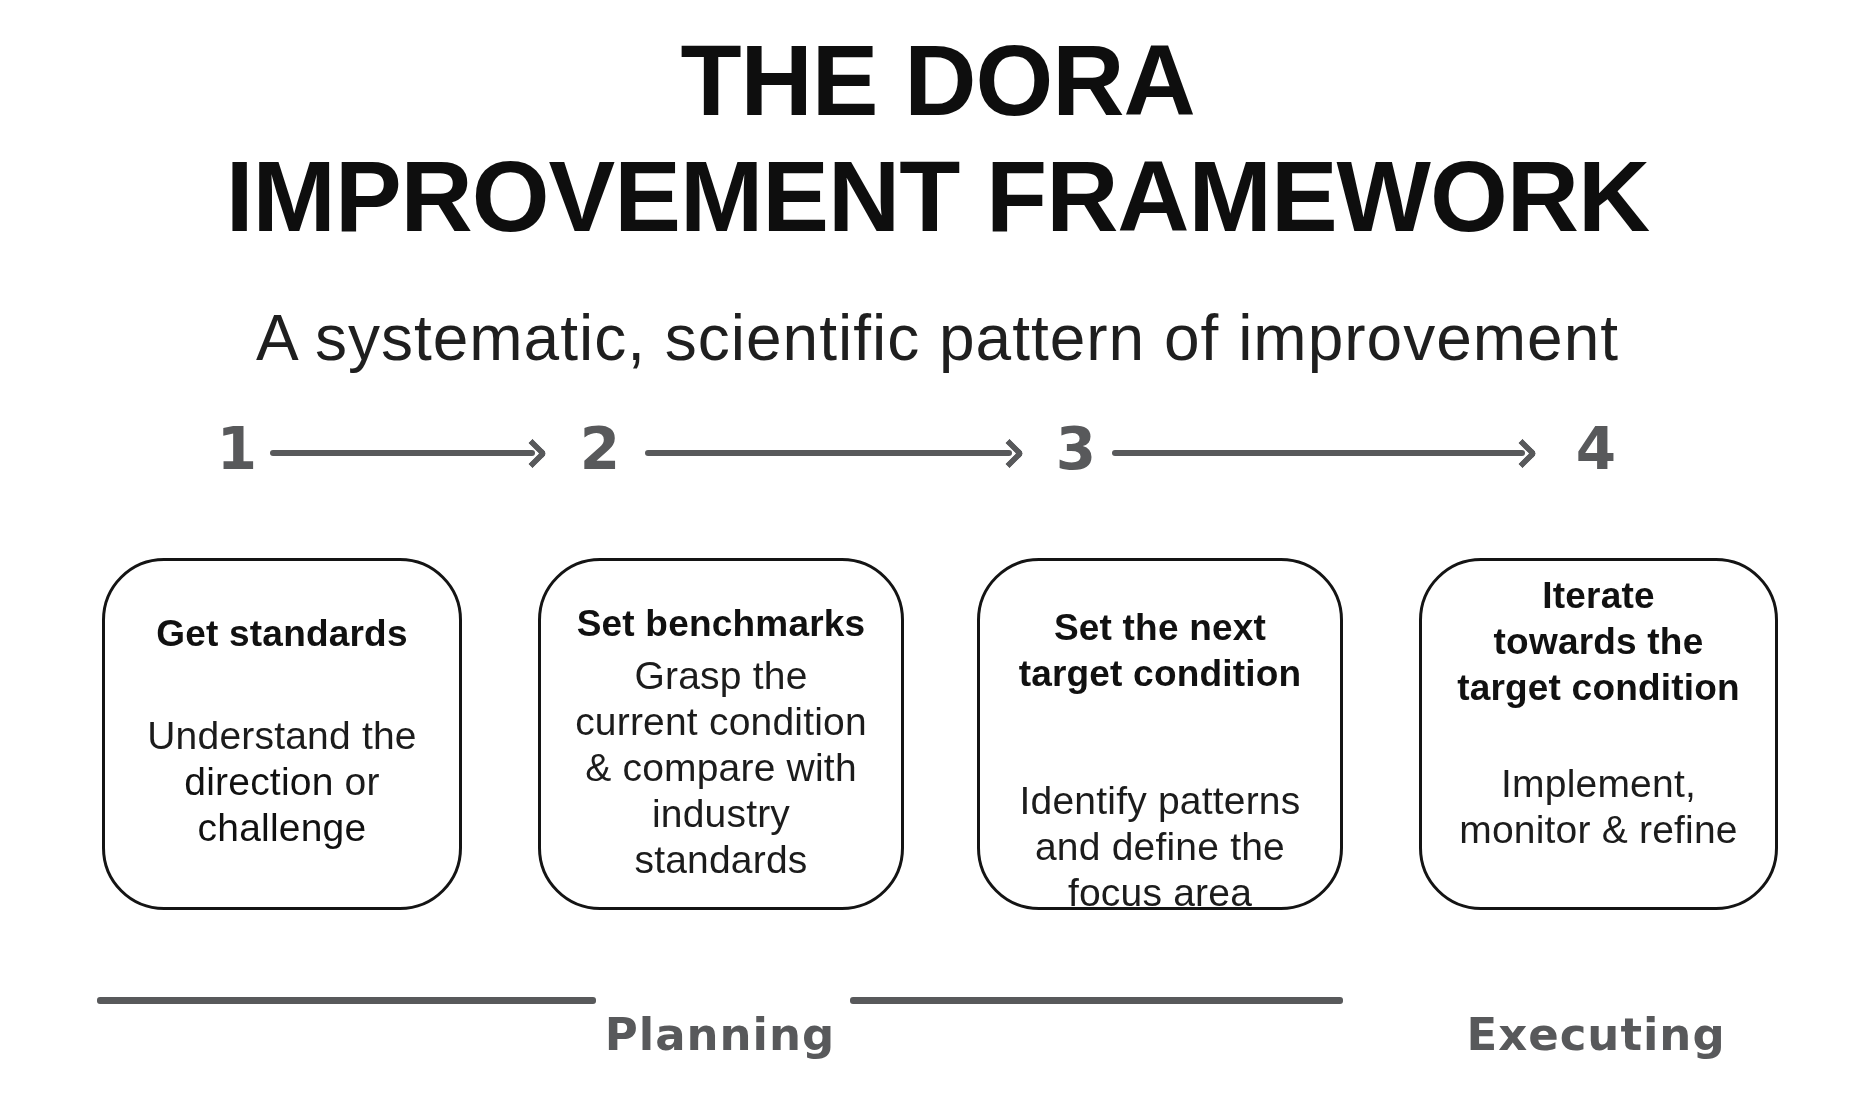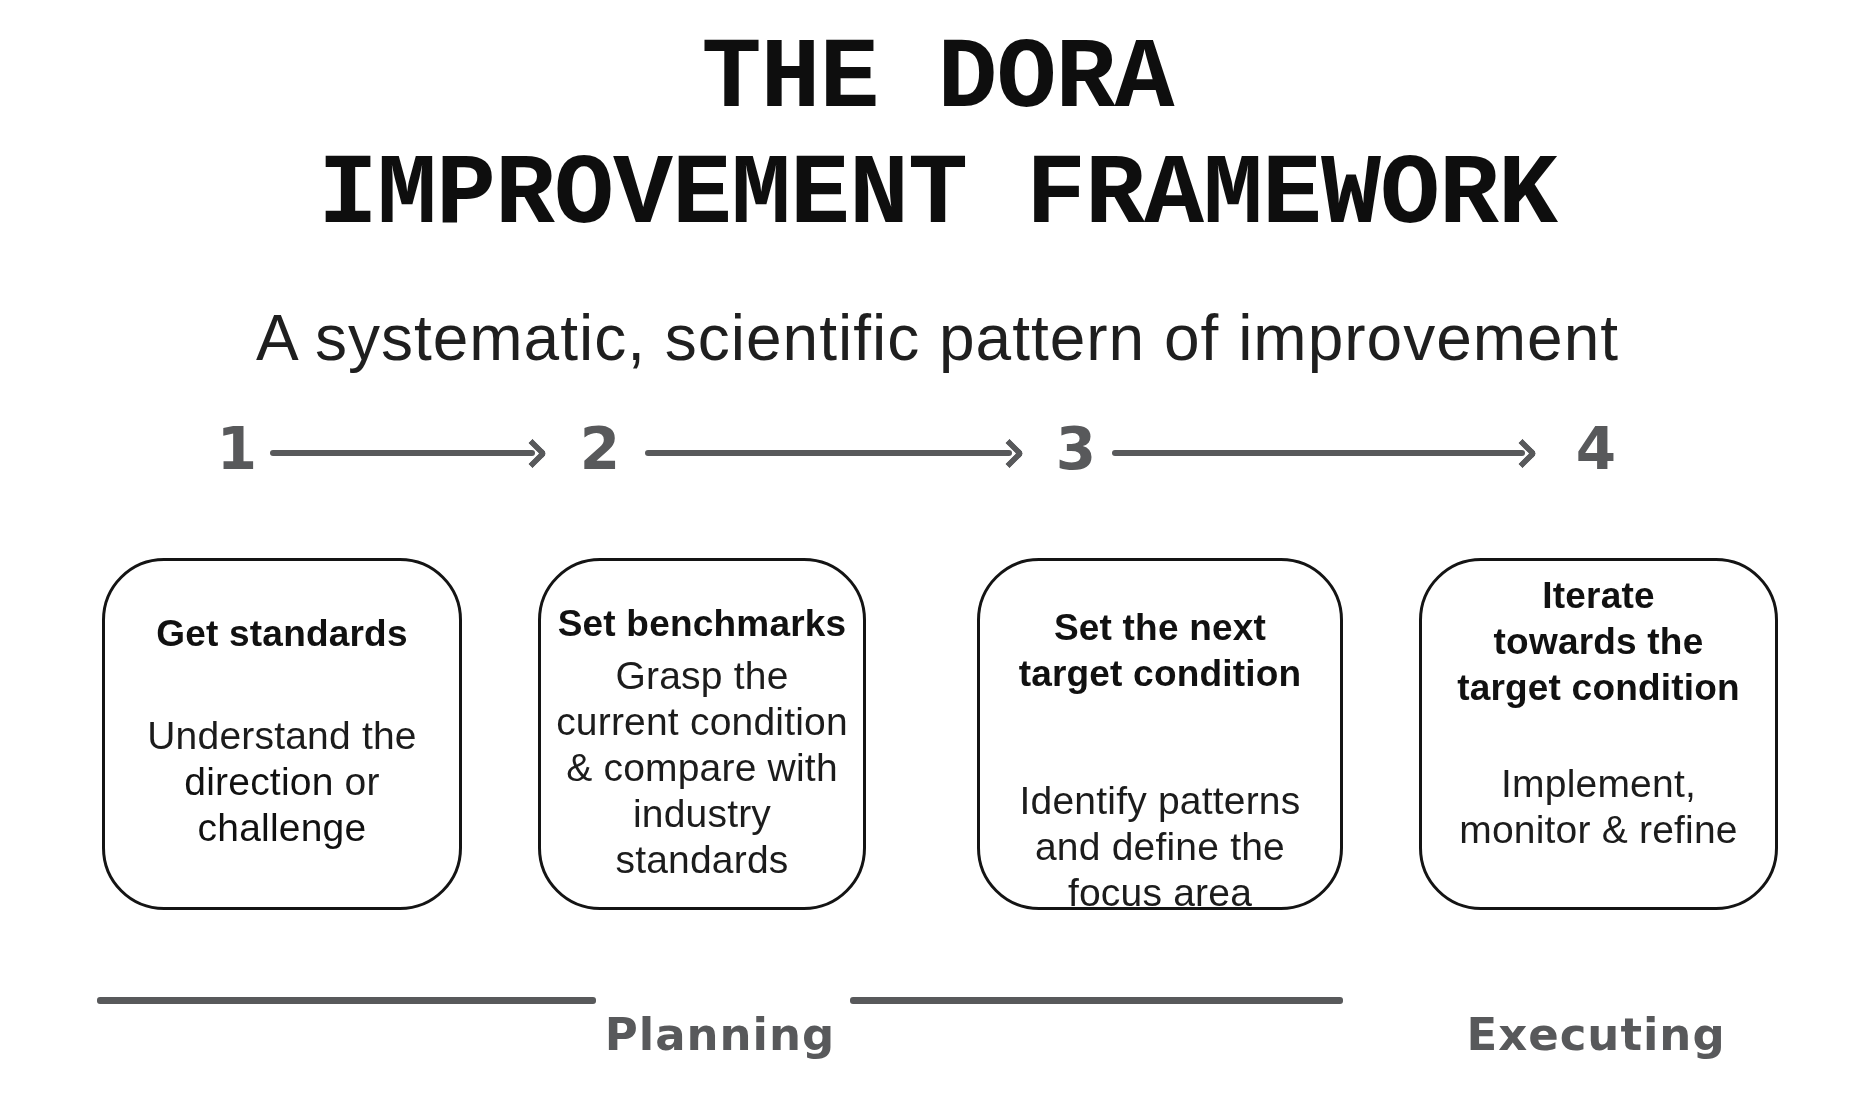--- a/index.html
+++ b/index.html
@@ -11,21 +11,21 @@
   html,body{margin:0;padding:0;background:#fff;}
   .canvas{
     position:relative;
     width:1875px;height:1109px;
     background:var(--bg);
     overflow:hidden;
     font-family:"Liberation Sans",sans-serif;
   }
   .t1,.t2{
     position:absolute;left:0;right:0;text-align:center;
-    font-family:Liberation Mono, monospace;
+    font-family:Liberation Sans, sans-serif;
     font-weight:700;font-size:100px;line-height:112px;
     color:#0e0e0e;letter-spacing:-1px;
   }
   .t1{top:24px;}
   .t2{top:140px;}
   .subtitle{
     position:absolute;top:300px;left:0;right:0;text-align:center;
     font-family:Liberation Sans, sans-serif;
     font-weight:300;font-size:64px;line-height:76px;
     color:#1f1f1f;letter-spacing:1px;
@@ -50,21 +50,21 @@
     border-top:6px solid var(--muted);border-right:6px solid var(--muted);
     border-top-right-radius:5px;
     transform:rotate(45deg);
   }
   .card{
     position:absolute;top:558px;height:352px;box-sizing:border-box;
     border:3px solid #141414;border-radius:62px;background:#fff;
     text-align:center;
   }
   .c1{left:102px;width:360px;padding-top:50px;}
-  .c2{left:538px;width:328px;padding-top:40px;}
+  .c2{left:538px;width:366px;padding-top:40px;}
   .c3{left:977px;width:366px;padding-top:44px;}
   .c4{left:1419px;width:359px;padding-top:12px;}
   .card-h{
     font-weight:700;font-size:37px;line-height:46px;
     color:var(--ink);white-space:pre-line;letter-spacing:0.2px;
   }
   .card-b{
     font-weight:400;font-size:39px;line-height:46px;
     color:var(--body-text);white-space:pre-line;letter-spacing:0.2px;
   }

